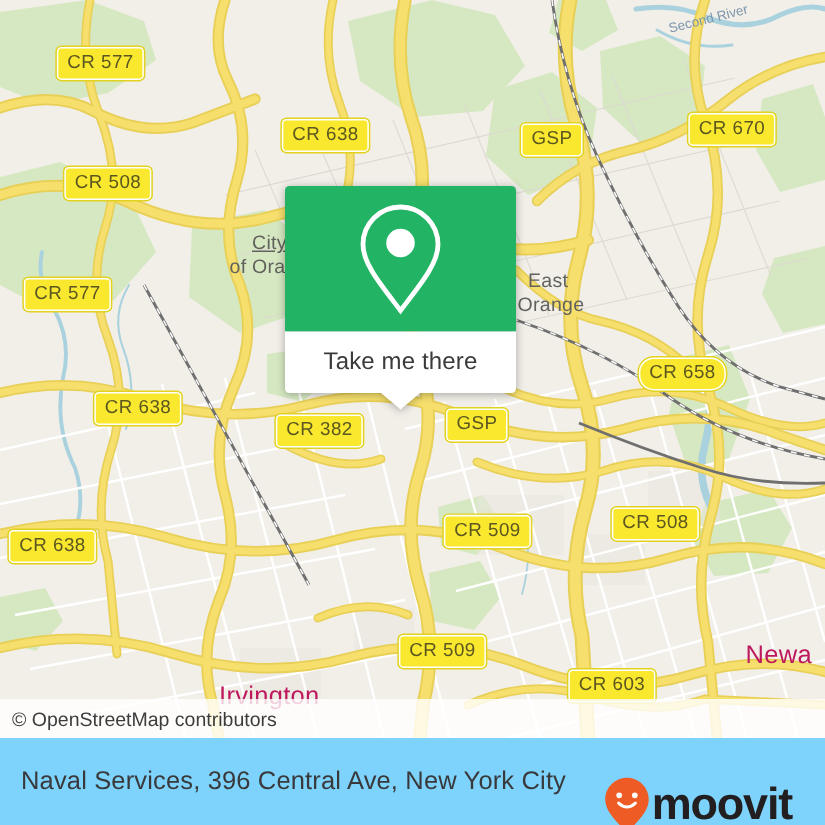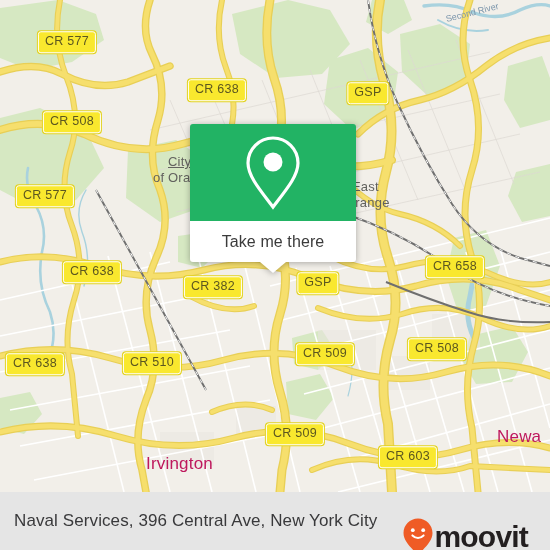--- a/index.html
+++ b/index.html
@@ -73,21 +73,21 @@
     letter-spacing: 0.3px;
     white-space: nowrap;
     transform: translate(-50%, -50%);
   }
 
   
   #popup {
     position: absolute;
     left: 190px;
     top: 124px;
-    width: 166px;
+    width: 154px;
     filter: drop-shadow(0 1px 3px rgba(0,0,0,0.30));
   }
   #popup-green {
     height: 97px;
     background: #22b364;
     border-top-left-radius: 3px;
     border-top-right-radius: 3px;
     display: flex;
     align-items: center;
     justify-content: center;
@@ -131,21 +131,21 @@
     color: #3c3c3c;
     padding-left: 8px;
     font-family: "Liberation Sans", sans-serif;
   }
   #footer {
     position: absolute;
     left: 0;
     top: 492px;
     width: 550px;
     height: 58px;
-    background: #e5e5e5;
+    background: #7dd3fc;
     display: flex;
     align-items: center;
     justify-content: space-between;
   }
   #footer-address {
     font-size: 17px;
     color: #39393b;
     padding-left: 14px;
     font-family: "Liberation Sans", sans-serif;
     letter-spacing: 0.1px;
@@ -323,46 +323,49 @@
     <div class="map-label city-label" style="left:153px; top:170px;">of Orange</div>
     <div class="map-label city-label" style="left:352px; top:179px;">East</div>
     <div class="map-label city-label" style="left:345px; top:195px;">Orange</div>
     <div class="map-label city-label big" style="left:146px; top:454px;">Irvington</div>
     <div class="map-label city-label big" style="left:497px; top:427px;">Newa</div>
     <div class="map-label river-label" style="left:446px; top:14px;">Second River</div>
 
     <div class="shield" style="left:67px;  top:42px;">CR 577</div>
     <div class="shield" style="left:217px; top:90px;">CR 638</div>
     <div class="shield" style="left:368px; top:93px;">GSP</div>
+    <div class="shield" style="left:488px; top:86px;">CR 670</div>
     <div class="shield" style="left:72px;  top:122px;">CR 508</div>
     <div class="shield" style="left:45px;  top:196px;">CR 577</div>
-    <div class="shield" style="left:455px; top:267px;">CR 658</div>
+    <div class="shield" style="left:455px; top:249px;border-radius:10px;">CR 658</div>
     <div class="shield" style="left:92px;  top:272px;">CR 638</div>
     <div class="shield" style="left:213px; top:287px;">CR 382</div>
     <div class="shield" style="left:318px; top:283px;">GSP</div>
     <div class="shield" style="left:35px;  top:364px;">CR 638</div>
-    <div class="shield" style="left:152px; top:363px;">CR 510</div>
     <div class="shield" style="left:325px; top:354px;">CR 509</div>
     <div class="shield" style="left:437px; top:349px;">CR 508</div>
     <div class="shield" style="left:295px; top:434px;">CR 509</div>
     <div class="shield" style="left:408px; top:457px;">CR 603</div>
 
     <div id="popup">
       <div id="popup-green">
         <svg width="62" height="78" viewBox="0 0 62 78" xmlns="http://www.w3.org/2000/svg">
           <path d="M31 4 C17.2 4 6 15.2 6 29 C6 42 18 56 31 73 C44 56 56 42 56 29 C56 15.2 44.8 4 31 4 Z" fill="none" stroke="#ffffff" stroke-width="3.2"></path>
           <circle cx="31" cy="28" r="9.5" fill="#ffffff"></circle>
         </svg>
       </div>
       <div id="popup-white">
         <span id="popup-label">Take me there</span>
       </div>
       <div id="popup-tail"></div>
     </div>
 
+    <div id="attribution">
+      <span id="attribution-text">© OpenStreetMap contributors</span>
+    </div>
   </div>
 
   <div id="footer">
     <span id="footer-address">Naval Services, 396 Central Ave, New York City</span>
     <div id="brand">
       <svg width="30" height="38" viewBox="0 0 30 38" xmlns="http://www.w3.org/2000/svg">
         <path d="M15 0.5 C6.9 0.5 0.5 7 0.5 15 C0.5 24 10 31 15 37.5 C20 31 29.5 24 29.5 15 C29.5 7 23.1 0.5 15 0.5 Z" fill="#ef5b25"></path>
         <circle cx="9.8" cy="12.2" r="1.9" fill="#ffffff"></circle>
         <circle cx="20.2" cy="12.2" r="1.9" fill="#ffffff"></circle>
         <path d="M9.4 17.4 Q15 22.6 20.6 17.4" fill="none" stroke="#ffffff" stroke-width="2" stroke-linecap="round"></path>

